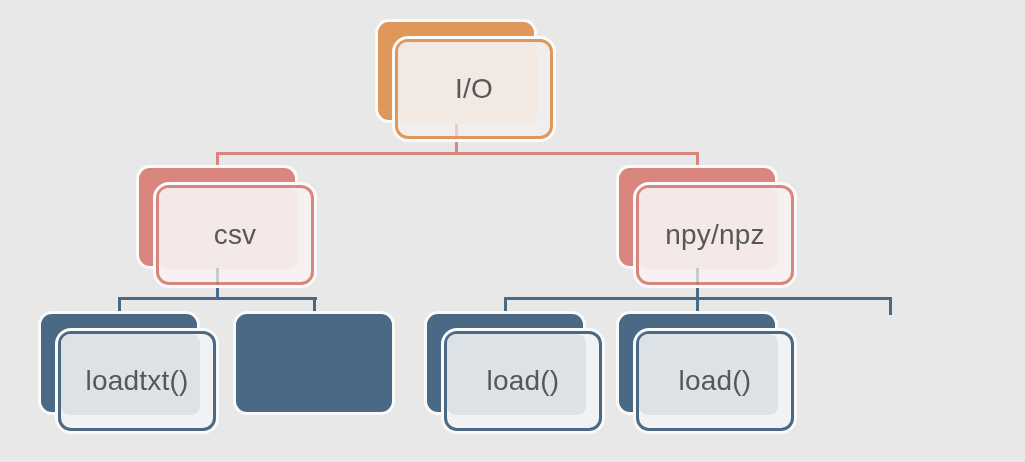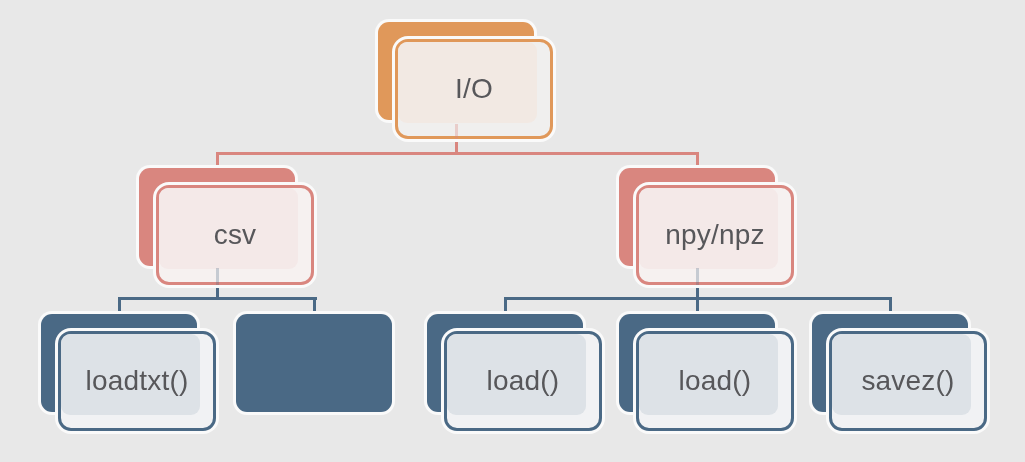--- a/index.html
+++ b/index.html
@@ -114,21 +114,14 @@
   </div>
 
   <div class="node leaf" style="left:619px;top:314px">
     <div class="card-back"></div>
     <div class="card-front">
       <div class="card-tint"></div>
       <span class="label">load()</span>
     </div>
   </div>
 
-  <div class="node leaf" style="left:812px;top:314px">
-    <div class="card-back"></div>
-    <div class="card-front">
-      <div class="card-tint"></div>
-      <span class="label">savez()</span>
-    </div>
-  </div>
 
 </div>
 
 </body></html>

